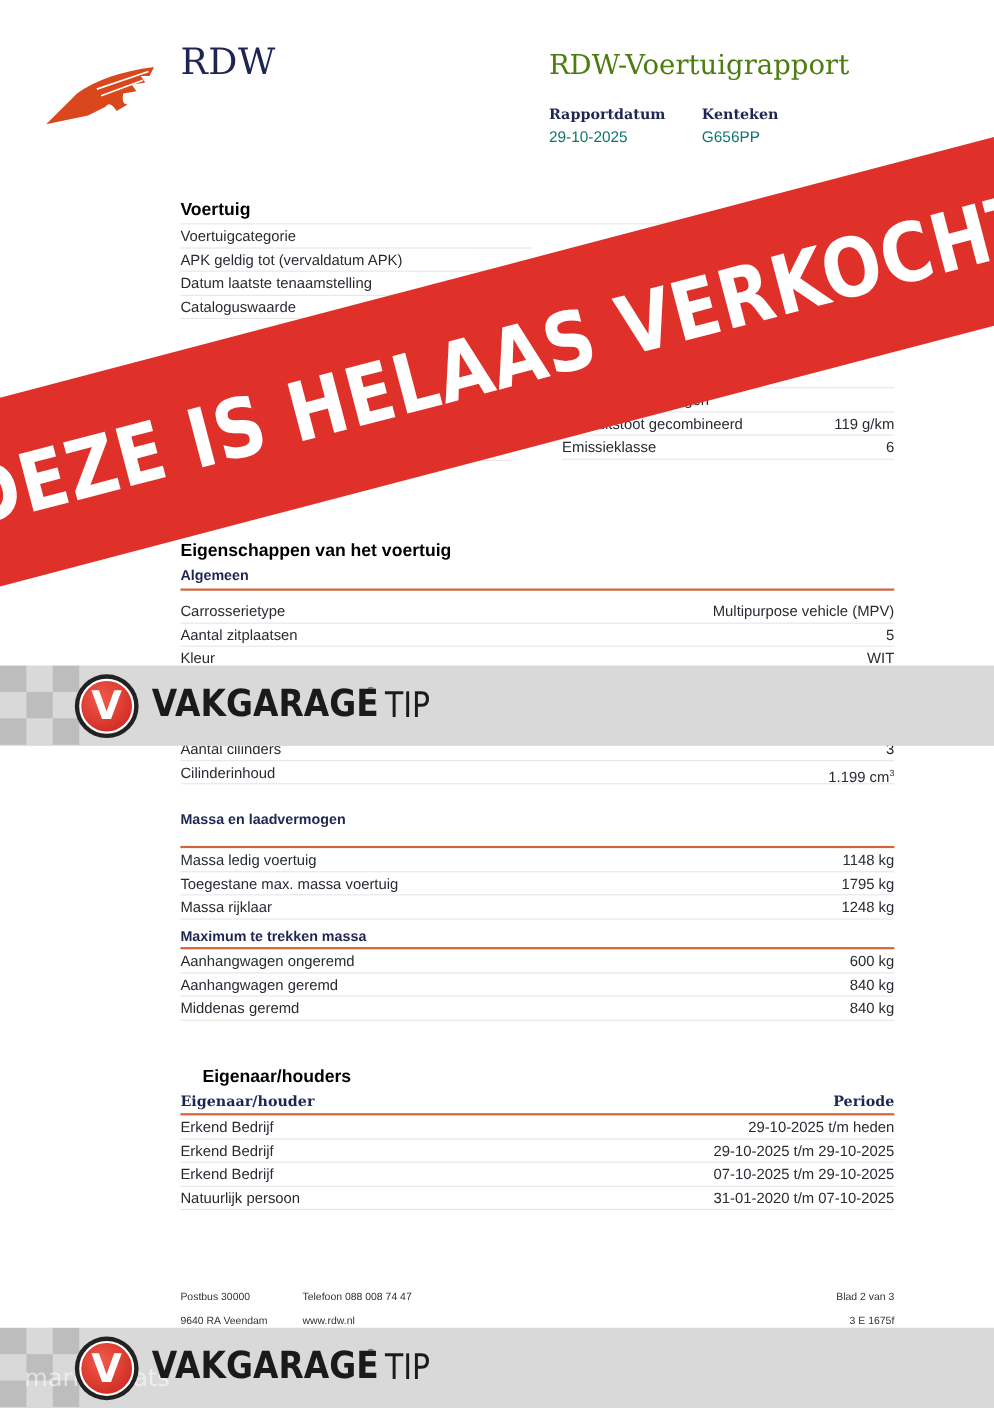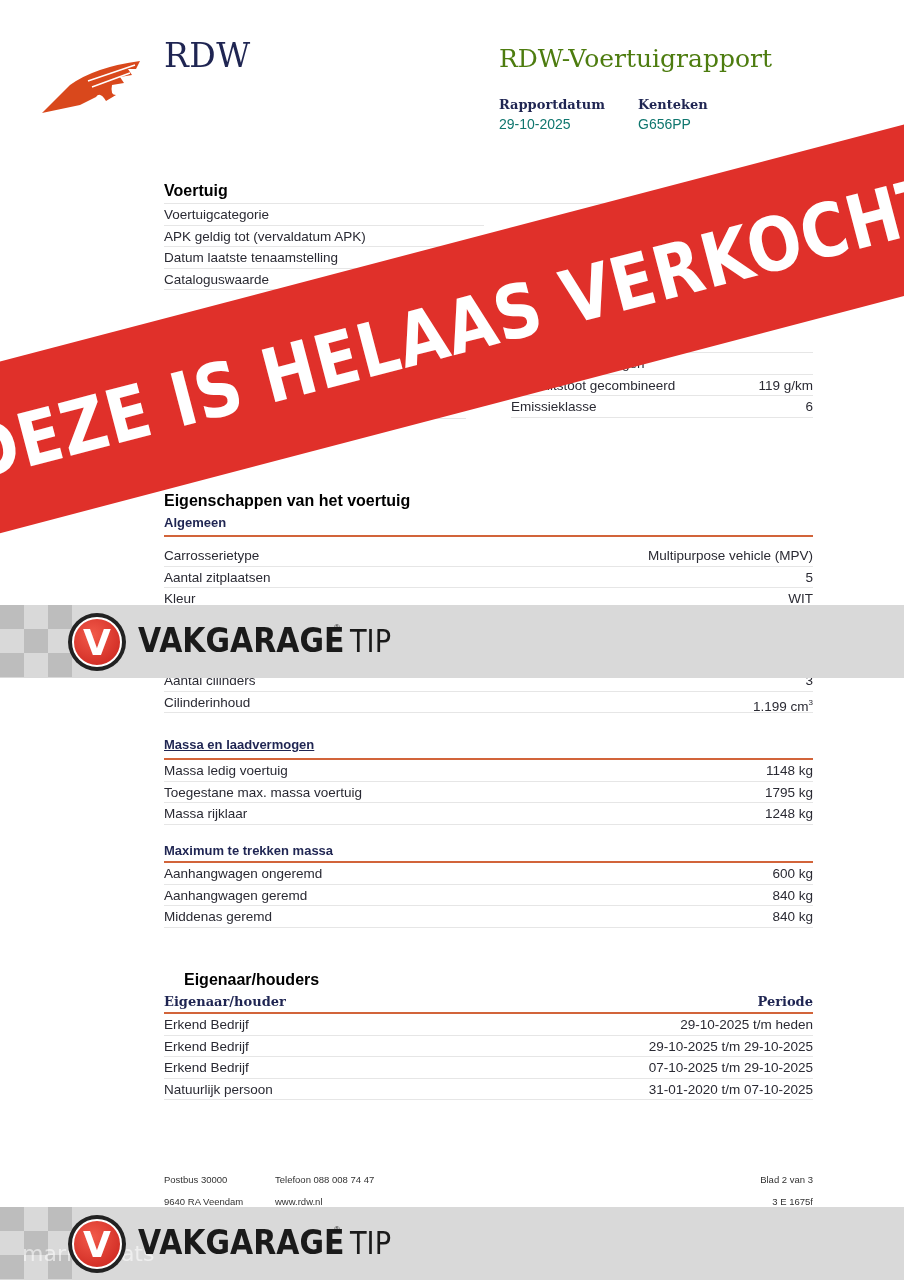--- a/index.html
+++ b/index.html
@@ -120,21 +120,21 @@
       <span>Aantal cilinders</span>
       <span class="v">3</span>
     </div>
   <div class="row">
       <span>Cilinderinhoud</span>
       <span class="v"><span>1.199 cm</span><sup>3</sup></span>
     </div>
 </div>
 
 <div class="section" style="top:737px;">
-  <div class="sub-title" style="padding-bottom:6px;text-decoration:underline;">Massa en laadvermogen</div>
+  <div class="sub-title" style="padding-bottom:17px;">Massa en laadvermogen</div>
   <div class="row">
       <span>Massa ledig voertuig</span>
       <span class="v">1148 kg</span>
     </div>
   <div class="row">
       <span>Toegestane max. massa voertuig</span>
       <span class="v">1795 kg</span>
     </div>
   <div class="row">
       <span>Massa rijklaar</span>

